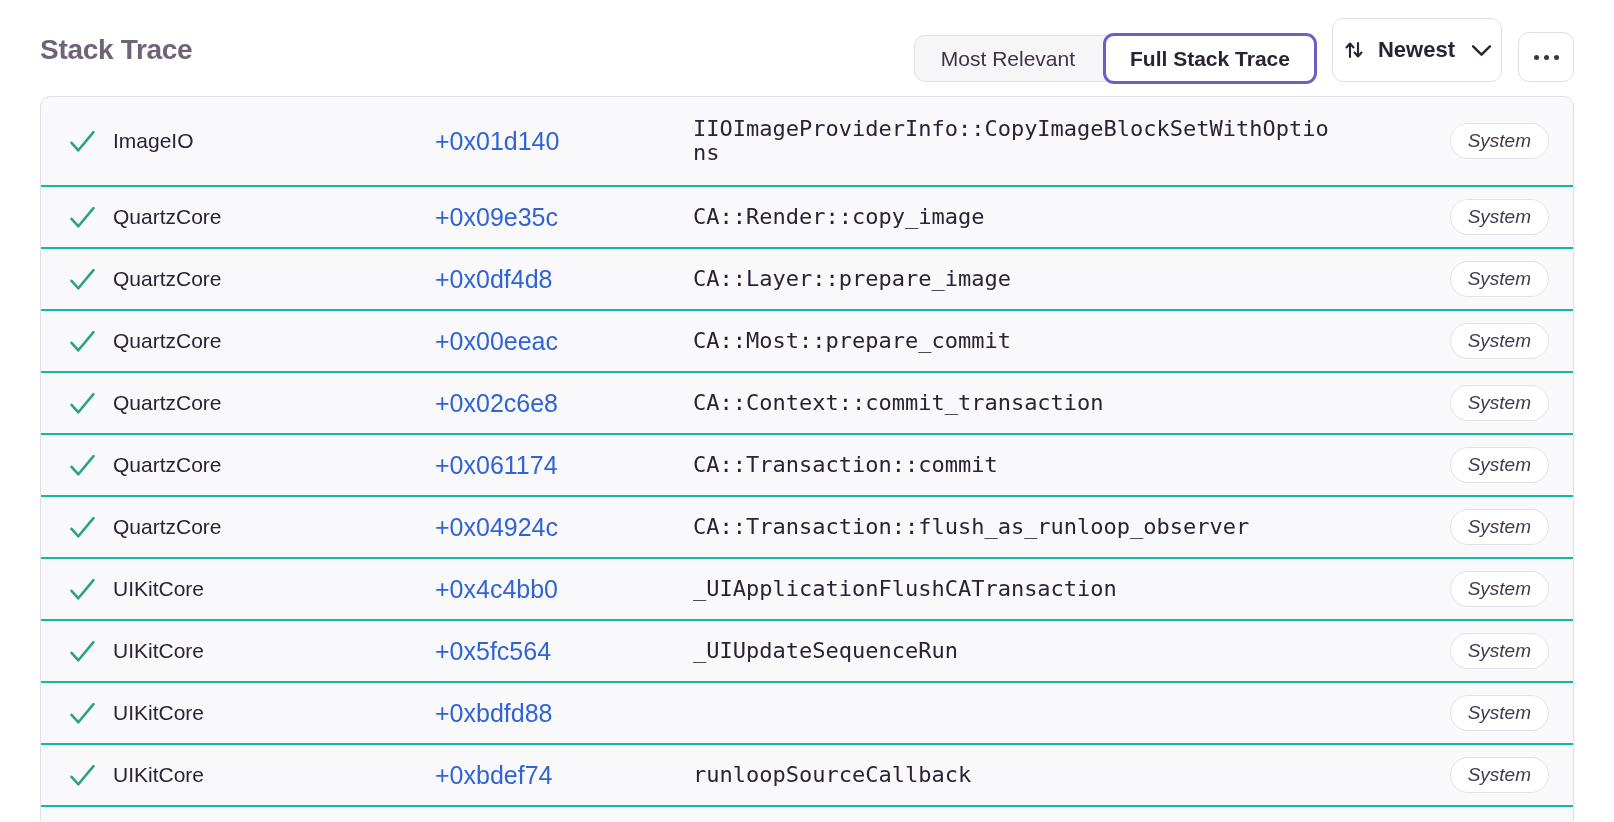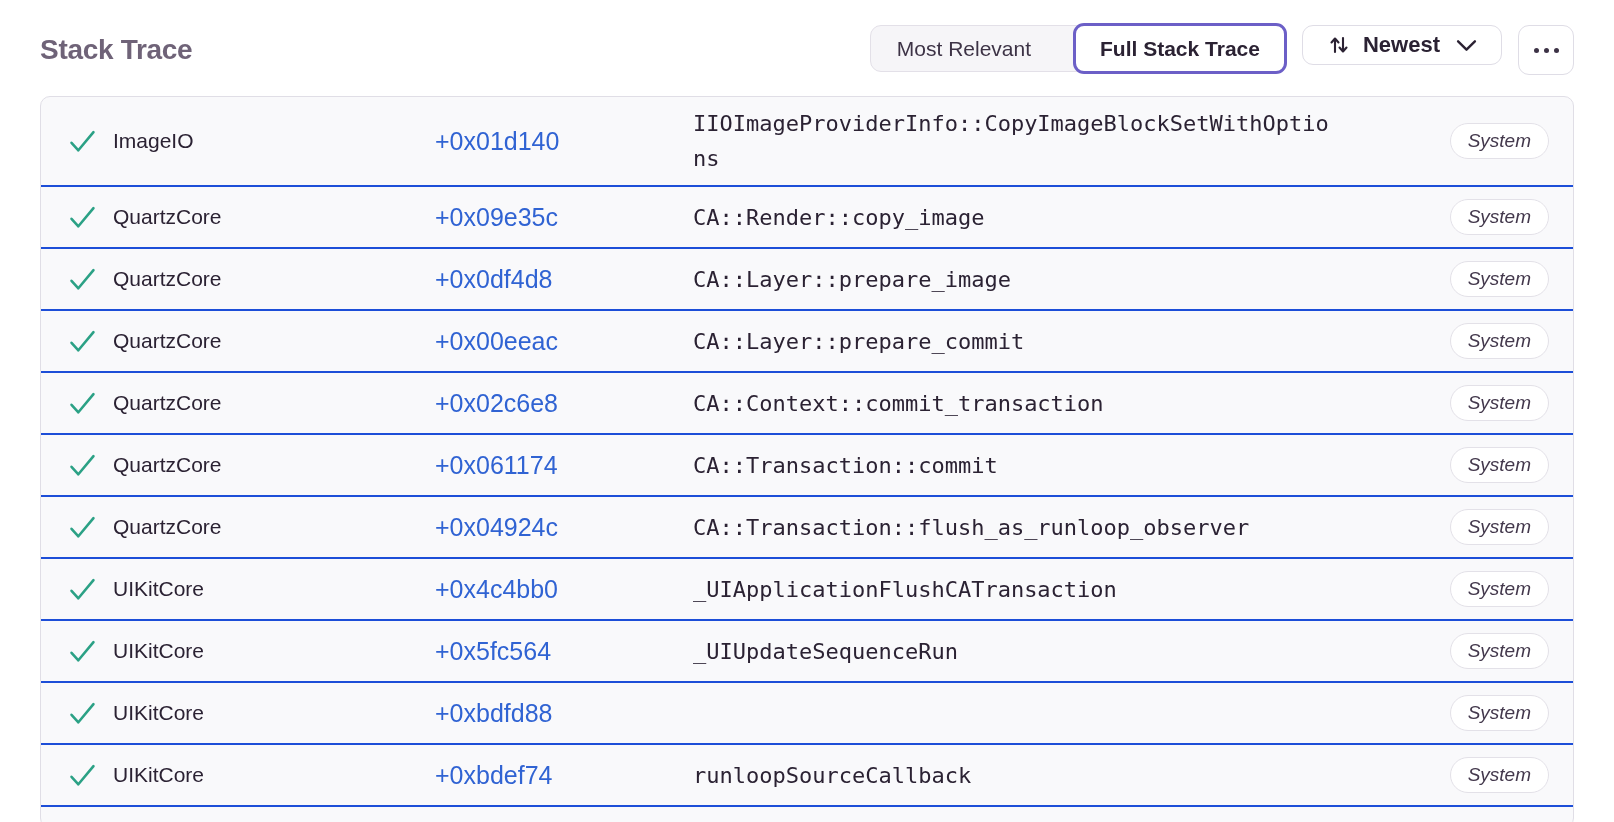--- a/index.html
+++ b/index.html
@@ -14,50 +14,50 @@
   .page { padding: 0 40px; }
 
   
   .header {
     display: flex; align-items: center; justify-content: space-between;
     margin-top: 24px; height: 52px; gap: 44px;
   }
   .title {
     font-size: 28px; font-weight: bold; color: #6f6378; letter-spacing: -0.3px;
   }
-  .controls { display: flex; align-items: flex-start; gap: 16px; }
+  .controls { display: flex; align-items: flex-end; gap: 16px; }
 
   .seg {
     display: flex; align-items: center;
     background: #f6f5f8;
     border: 1.5px solid #e3e0e8;
     border-radius: 11px;
     height: 47px;
   }
   .seg-option {
     padding: 0 26px; font-size: 21px; color: #3d3346; cursor: pointer;
     white-space: nowrap;
   }
   .seg-option.active {
     display: flex; align-items: center;
     background: #ffffff;
     border: 3px solid #6c5fc7;
     border-radius: 11px;
     height: 51px;
-    margin: -3px -2px -3px 16px;
+    margin: -3px -2px -3px 2px;
     padding: 0 24px;
     font-weight: bold; color: #2b2233;
   }
 
   .sort-btn {
     display: flex; align-items: center; gap: 12px;
     background: #ffffff;
     border: 1.5px solid #dfdde6;
     border-radius: 11px;
-    height: 40px; padding: 0 24px;
+    height: 64px; padding: 0 9px;
     font-size: 22px; font-weight: bold; color: #2b2233;
     cursor: pointer; white-space: nowrap;
   }
   .more-btn {
     width: 56px; height: 50px;
     background: #ffffff;
     border: 1.5px solid #dfdde6;
     border-radius: 11px;
     display: flex; align-items: center; justify-content: center;
     gap: 5px; cursor: pointer;
@@ -68,34 +68,34 @@
   .trace {
     margin-top: 20px;
     background: #f9f9fb;
     border: 1.5px solid #e0dee6;
     border-radius: 10px;
     overflow: hidden;
   }
   .row {
     display: flex; align-items: center;
     min-height: 62px;
-    border-top: 2px solid #1d4ed8;
+    border-top: 2px solid #14b8a6;
     padding: 6px 0;
   }
   #rows .row:first-child { border-top: none; min-height: 88px; }
   .col-check { width: 72px; padding-left: 26px; display: flex; align-items: center; flex: none; }
   .col-module { width: 322px; font-size: 21px; color: #2b2233; flex: none; }
   .col-offset {
     width: 258px; font-size: 25px; color: #3063d3; flex: none;
     text-decoration: none; cursor: pointer;
   }
   .col-func {
     width: 645px; flex: none;
     font-family: "DejaVu Sans Mono", monospace;
-    font-size: 22px; line-height: 35px;
+    font-size: 22px; line-height: 24px;
     color: #2b2233;
     word-break: break-all;
   }
   .col-badge { margin-left: auto; margin-right: 24px; flex: none; font-style: italic; }
   .badge {
     display: inline-block;
     background: #ffffff;
     border: 1.5px solid #e3e1e8;
     border-radius: 22px;
     padding: 6px 17px;
@@ -191,21 +191,21 @@
       </div>
 
       <div class="row">
         <span class="col-check">
           <svg width="31" height="31" viewBox="0 0 24 24" fill="none" stroke="#2ba185" stroke-width="2" stroke-linecap="round" stroke-linejoin="round">
             <path d="M3.5 13 L8.8 18.8 L20.5 4.8"></path>
           </svg>
         </span>
         <span class="col-module">QuartzCore</span>
         <a class="col-offset">+0x00eeac</a>
-        <span class="col-func">CA::Layer::prepare_commit</span>
+        <span class="col-func">CA::Most::prepare_commit</span>
         <span class="col-badge">
           <span class="badge">System</span>
         </span>
       </div>
 
       <div class="row">
         <span class="col-check">
           <svg width="31" height="31" viewBox="0 0 24 24" fill="none" stroke="#2ba185" stroke-width="2" stroke-linecap="round" stroke-linejoin="round">
             <path d="M3.5 13 L8.8 18.8 L20.5 4.8"></path>
           </svg>

